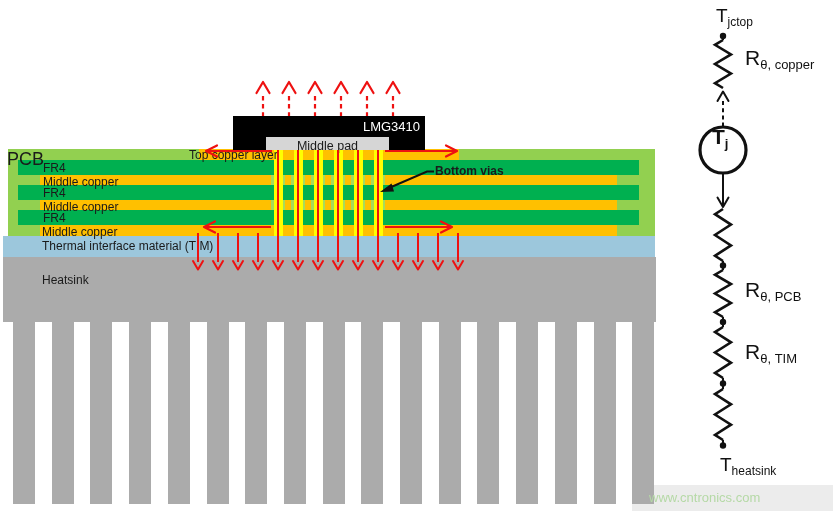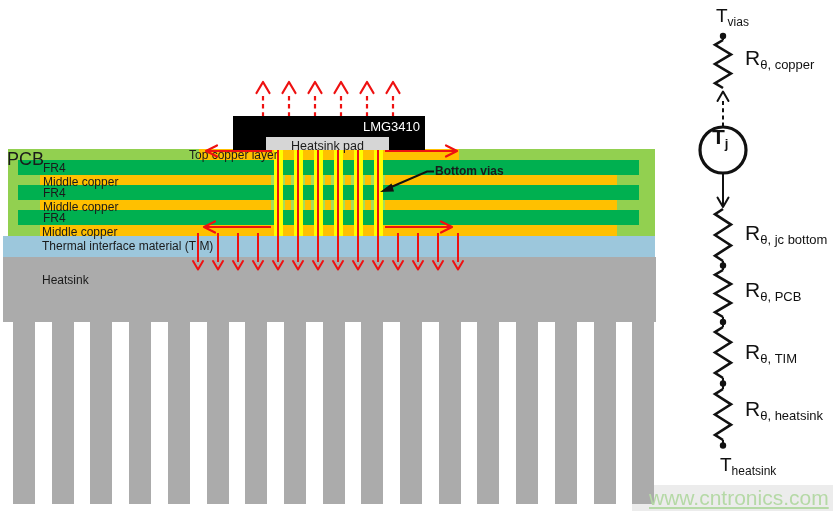--- a/index.html
+++ b/index.html
@@ -12,21 +12,21 @@
   .rlabel{position:absolute;white-space:nowrap;color:#111;}
   .rlabel .big{font-size:21px;line-height:21px;}
   .rlabel sub{font-size:13px;line-height:13px;}
   .tlabel{position:absolute;white-space:nowrap;color:#111;}
   .tlabel .big{font-size:19px;line-height:19px;}
   .tlabel sub{font-size:12px;line-height:12px;}
   #tj-label{position:absolute;white-space:nowrap;color:#111;}
   #tj-label .big{font-size:21px;line-height:21px;}
   #tj-label sub{font-size:13px;line-height:13px;}
   #watermark-box{position:absolute;}
-  #watermark-text{position:absolute;font-size:21px;line-height:20px;text-decoration:underline;}
+  #watermark-text{position:absolute;font-size:13px;line-height:20px;}
 </style>
 </head>
 <body>
 
 <div id="stage">
 
   <div id="diagram" class="abs" style="left:0;top:0;width:680px;height:416px;">
 
     <div class="abs" id="pcb-body" style="left: 8px; top: 149px; width: 647px; height: 87px; background: rgb(146, 208, 80);"></div>
 
@@ -93,21 +93,21 @@
         <div class="abs" style="left: 516.1px; top: 322px; width: 22px; height: 182px; background: rgb(171, 171, 171);"></div>
         <div class="abs" style="left: 554.8px; top: 322px; width: 22px; height: 182px; background: rgb(171, 171, 171);"></div>
         <div class="abs" style="left: 593.5px; top: 322px; width: 22px; height: 182px; background: rgb(171, 171, 171);"></div>
         <div class="abs" style="left: 632.2px; top: 322px; width: 22px; height: 182px; background: rgb(171, 171, 171);"></div>
       </div>
 
     <div class="abs" style="left: 233px; top: 116px; width: 192px; height: 34px; background: rgb(0, 0, 0);"></div>
     <div class="lbl" style="left: 311px; top: 120px; width: 109px; text-align: right; font-size: 13px; line-height: 13px; color: rgb(255, 255, 255);">LMG3410</div>
 
     <div class="abs" style="left: 266px; top: 137px; width: 123px; height: 13px; background: rgb(214, 214, 214);"></div>
-    <div class="lbl" style="left:266px;top:139.5px;width:123px;text-align:center;font-size:12.5px;">Heatsink pad</div>
+    <div class="lbl" style="left:266px;top:139.5px;width:123px;text-align:center;font-size:12.5px;">Middle pad</div>
 
     <div class="lbl" style="left:7px;top:152.5px;font-size:18px;">PCB</div>
     <div class="lbl" style="left:189px;top:148.5px;">Top copper layer</div>
     <div class="lbl" style="left:43px;top:162px;">FR4</div>
     <div class="lbl" style="left:43px;top:175.5px;">Middle copper</div>
     <div class="lbl" style="left:43px;top:187px;">FR4</div>
     <div class="lbl" style="left:43px;top:200.5px;">Middle copper</div>
     <div class="lbl" style="left:43px;top:212px;">FR4</div>
     <div class="lbl" style="left:42px;top:225.5px;">Middle copper</div>
     <div class="lbl" style="left:42px;top:239.5px;">Thermal interface material (TIM)</div>
@@ -245,38 +245,32 @@
       <circle cx="723" cy="322" r="3.2" fill="#111111"></circle>
       <polyline points="723,327 715,332.1 731,342.3 715,352.5 731,362.7 715,372.9 723,378" fill="none" stroke="#111111" stroke-width="2.6" stroke-linejoin="miter"></polyline>
       <line x1="723" y1="378" x2="723" y2="389" stroke="#111111" stroke-width="2"></line>
       <circle cx="723" cy="383.5" r="3.2" fill="#111111"></circle>
       <polyline points="723,389 715,394.1 731,404.3 715,414.5 731,424.7 715,434.9 723,440" fill="none" stroke="#111111" stroke-width="2.6" stroke-linejoin="miter"></polyline>
       <line x1="723" y1="440" x2="723" y2="446" stroke="#111111" stroke-width="2"></line>
       <circle cx="723" cy="445.5" r="3.2" fill="#111111"></circle>
     </svg>
 
   <div class="tlabel" style="left:716px;top:6px;">
-    <span class="big">T</span><sub>vias</sub>
+    <span class="big">T</span><sub>jctop</sub>
   </div>
   <div class="rlabel" style="left:745px;top:47px;">
     <span class="big">R</span><sub>θ, copper</sub>
   </div>
   <div id="tj-label" style="left:712px;top:126px;font-weight:bold;">
     <span class="big">T</span><sub>j</sub>
   </div>
-  <div class="rlabel" style="left:745px;top:222px;">
-    <span class="big">R</span><sub>θ, jc bottom</sub>
-  </div>
   <div class="rlabel" style="left:745px;top:279px;">
     <span class="big">R</span><sub>θ, PCB</sub>
   </div>
   <div class="rlabel" style="left:745px;top:341px;">
     <span class="big">R</span><sub>θ, TIM</sub>
   </div>
-  <div class="rlabel" style="left:745px;top:398px;">
-    <span class="big">R</span><sub>θ, heatsink</sub>
-  </div>
   <div class="tlabel" style="left:720px;top:455px;">
     <span class="big">T</span><sub>heatsink</sub>
   </div>
 
   <div id="watermark-text" style="left: 649px; top: 488px; color: rgb(181, 217, 166);">www.cntronics.com</div>
 </div>
 
 </body></html>

